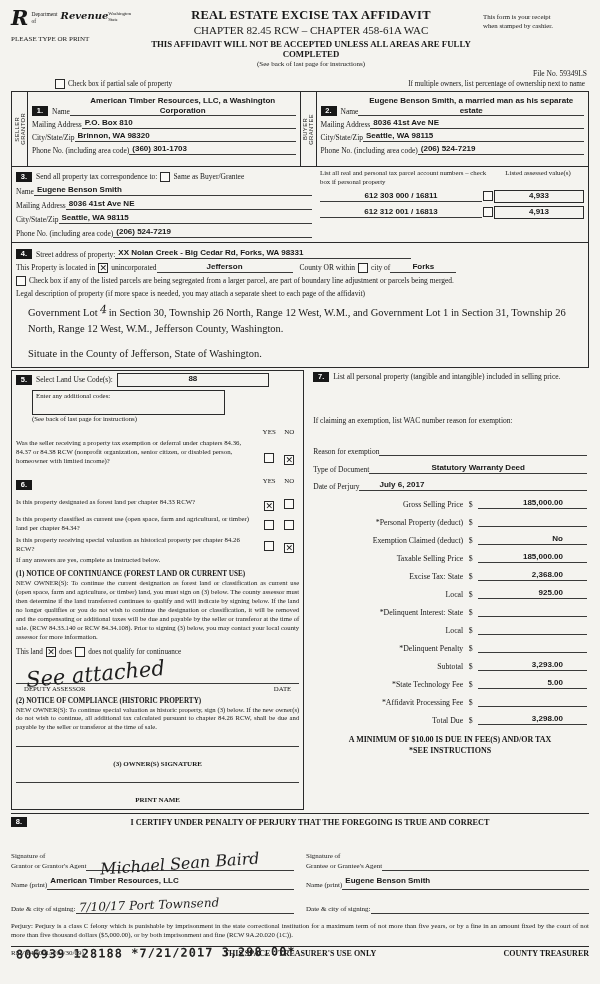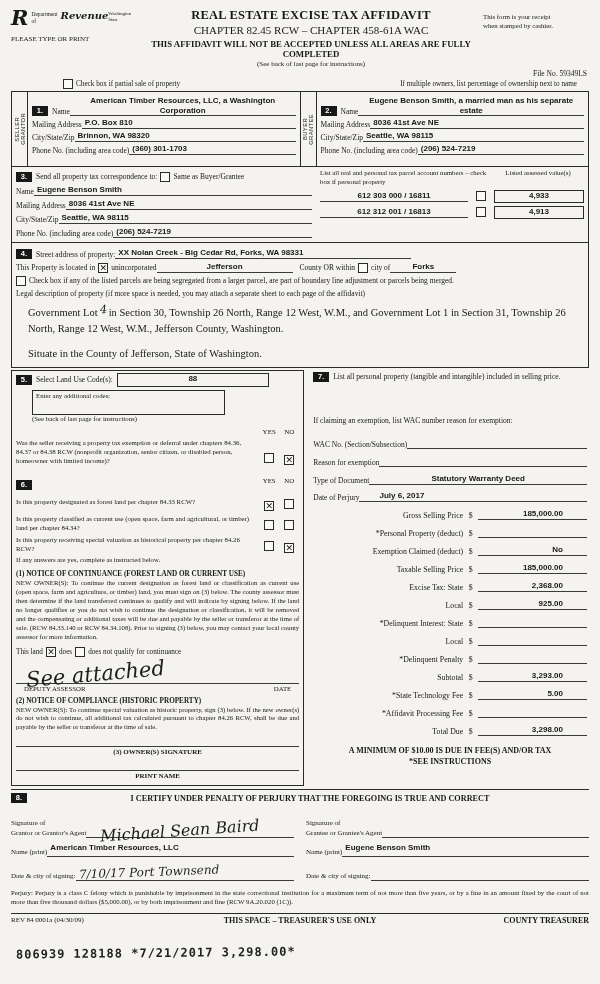--- a/index.html
+++ b/index.html
@@ -23,38 +23,38 @@
   .logo-rev{font:italic bold 10px/10px "DejaVu Serif",serif}
   .logo-ws{font-size:4.8px;line-height:1.2}
   .type-print{font-size:7px;margin-top:8px}
   .hdr-c{flex:1;text-align:center}
   .title{font-size:12.5px;font-weight:bold;letter-spacing:.2px}
   .subtitle{font-size:11px;margin-top:1px}
   .warning{font-size:8.8px;font-weight:bold;margin-top:3px}
   .seeback{font-size:7px;margin-top:1px}
   .hdr-r{width:106px;font-size:6.8px;line-height:1.35;padding-top:4px}
   .fileno{text-align:right;font-size:7.5px;margin:1px 2px 1px 0}
-  .partial{display:flex;align-items:center;gap:3px;font-size:7.2px;margin:1px 8px 2px;padding-left:44px}
+  .partial{display:flex;align-items:center;gap:3px;font-size:7.2px;margin:1px 0 2px;padding-left:44px}
   .partial .note{margin-left:auto;padding-right:4px}
   
   .parties{display:flex;border:1px solid #2a2a2a}
   .party{flex:1;display:flex;min-height:74px}
   .party + .party{border-left:1px solid #2a2a2a}
   .vstrip{width:15px;border-right:1px solid #2a2a2a;display:flex;align-items:center;justify-content:center}
   .vword{writing-mode:vertical-rl;transform:rotate(180deg);font:5.8px "Liberation Sans",sans-serif;letter-spacing:.4px}
   .party-body{flex:1;display:flex;flex-direction:column;padding:2px 4px 3px}
   .party-body .frow{margin-top:2px}
   .namewrap{flex:1;border-bottom:1px solid #3a3a3a;text-align:center;padding:0 2px;min-height:19px;display:flex;align-items:flex-end;justify-content:center;white-space:normal}
   
   .sec3{display:flex;border:1px solid #2a2a2a;border-top:none;padding:2px 4px 4px}
   .sec3-left{width:54%;padding-right:8px}
   .sec3-left .frow{margin-top:3px}
   .sec3-right{flex:1;display:flex;flex-direction:column}
   .s3r-head{display:flex;justify-content:space-between;gap:4px}
-  .prow{display:flex;align-items:center;margin-top:3px;gap:8px}
+  .prow{display:flex;align-items:center;margin-top:3px;gap:1px}
   .pnum{flex:1;text-align:center;border-bottom:1px solid #3a3a3a}
   .pvalbox{width:88px;border:1px solid #2a2a2a;text-align:center;min-height:11px}
   
   .sec4{border:1px solid #2a2a2a;border-top:none;padding:2px 4px 6px}
   .sec4 .frow{margin-top:3px}
   .legal{font-size:10.5px;line-height:1.5;margin:7px 4px 0 12px;white-space:normal}
   .situate{font-size:10.5px;margin:11px 0 2px 12px}
   .ins{display:inline-block;transform:translateY(-3px) rotate(-4deg);font:italic 11px "DejaVu Serif",serif;margin:0 2px}
   
   .cols{display:flex;margin-top:2px;align-items:stretch}
@@ -66,32 +66,32 @@
   .yncell{width:20px;text-align:center;flex:none}
   .qrow{display:flex;margin-top:3px}
   .qtext{flex:1;padding-right:4px;white-space:normal}
   .ntitle{font-size:7.2px;font-weight:bold;margin-top:5px}
   .nbody{font-size:6.7px;line-height:1.34;text-align:justify;margin-top:1px;white-space:normal}
   .thisland{display:flex;align-items:center;gap:3px;font-size:7.2px;margin-top:5px}
   .asr{position:relative;height:24px}
   .asr-hand{position:absolute;left:10px;bottom:-5px;font-size:21px;transform:rotate(-5deg);white-space:nowrap}
   .sigline{border-top:1px solid #3a3a3a;display:flex;justify-content:space-between;font-size:6.8px;padding:1px 8px 0;margin-top:2px}
   .grow{flex:1}
-  .centerlab{text-align:center;font-size:7px;font-weight:bold;border-top:1px solid #3a3a3a;padding-top:1px;margin-top:14px}
+  .centerlab{text-align:center;font-size:7px;font-weight:bold;border-top:1px solid #3a3a3a;padding-top:13px;margin-top:14px}
   
   .mrow{display:flex;align-items:flex-end;margin-top:7px}
   .mlabel{width:150px;text-align:right;font-size:7.8px;white-space:nowrap}
   .md{width:15px;text-align:center;font-size:7.8px}
   .mline{flex:1;border-bottom:1px solid #3a3a3a;text-align:right;padding-right:24px;min-height:10px}
   .minnote{text-align:center;font-size:8px;font-weight:bold;margin-top:9px;line-height:1.4}
   
   .sec8{border-top:1px solid #2a2a2a;margin-top:3px;padding-top:3px}
   .cert{display:flex;align-items:center}
   .cert-text{flex:1;text-align:center;font-size:8.2px;font-weight:bold}
-  .sigcols{display:flex;gap:12px;margin-top:11px}
+  .sigcols{display:flex;gap:12px;margin-top:20px}
   .sigcol{flex:1}
   .srow{display:flex;align-items:flex-end;margin-top:5px}
   .sr-lab{font-size:7px;line-height:1.3;white-space:nowrap}
   .s-line{flex:1;border-bottom:1px solid #3a3a3a;position:relative;min-height:13px;padding:0 3px}
   .sig-hand{position:absolute;left:14px;bottom:-3px;font-size:16px;transform:rotate(-4deg);white-space:nowrap}
   .date-hand{font-size:12px;transform:rotate(-2deg);display:inline-block}
   .perjury{font-size:6.8px;line-height:1.32;margin-top:8px;text-align:justify;white-space:normal}
   
   .pfoot{display:flex;align-items:center;border-top:1px solid #2a2a2a;margin-top:6px;padding-top:2px}
   .rev{width:150px;font-size:7px}
@@ -333,24 +333,20 @@
     </div>
 
     <div class="colR">
       <div class="qrow" style="align-items:flex-start;margin-top:0">
         <span class="secno">7.</span>
         <div class="lbl" style="white-space:normal;flex:1">List all personal property (tangible and intangible) included in selling price.</div>
       </div>
       <div style="height:34px"></div>
       <div class="lbl" style="white-space:normal">If claiming an exemption, list WAC number reason for exemption:</div>
       <div style="height:13px"></div>
-      <div class="frow">
-        <span class="lbl">WAC No. (Section/Subsection)</span>
-        <span class="fill"></span>
-      </div>
       <div style="height:7px"></div>
       <div class="frow">
         <span class="lbl">Reason for exemption</span>
         <span class="fill"></span>
       </div>
       <div class="frow" style="margin-top:7px">
         <span class="lbl">Type of Document</span>
         <span class="fill val" style="text-align:center">Statutory Warranty Deed</span>
       </div>
       <div class="frow" style="margin-top:6px">

